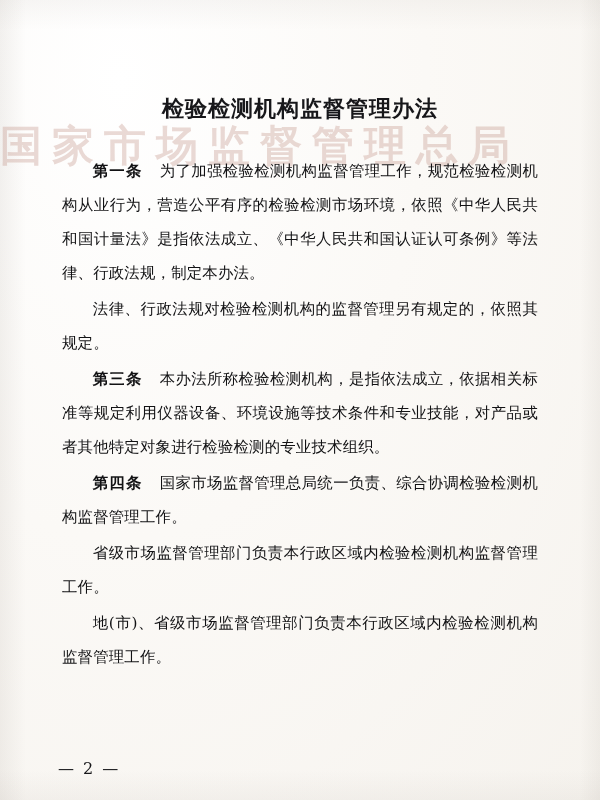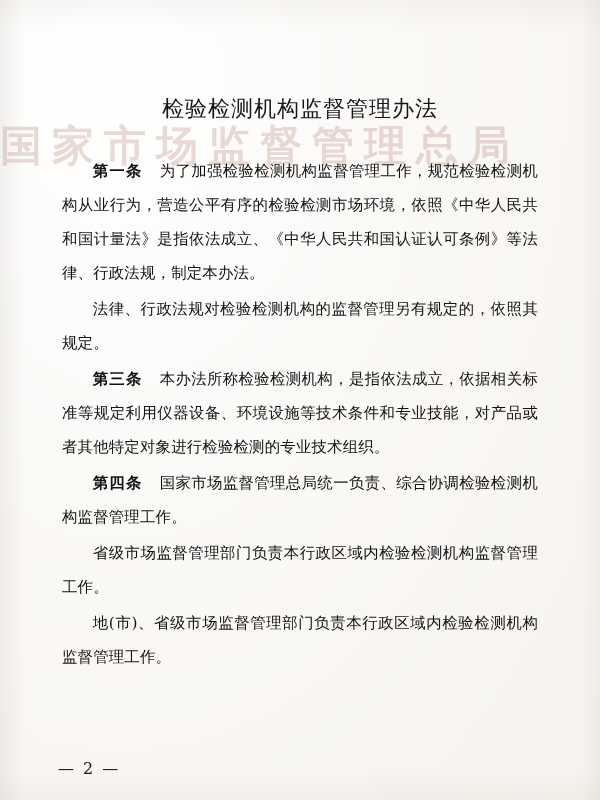--- a/index.html
+++ b/index.html
@@ -36,21 +36,21 @@
       linear-gradient(to top, rgba(150,140,130,0.07) 0px, rgba(255,255,255,0) 30px);
   }
   .content {
     position: relative;
     z-index: 3;
     padding: 0 62px 0 62px;
   }
   .doc-title {
     text-align: center;
     font-size: 22px;
-    font-weight: normal;
+    font-weight: bold;
     letter-spacing: 1px;
     color: #17171a;
     margin: 0;
     padding-top: 94px;
     font-family: "DejaVu Serif", "Liberation Serif", serif;
   }
   .watermark {
     position: absolute;
     top: 118px;
     left: 0;

